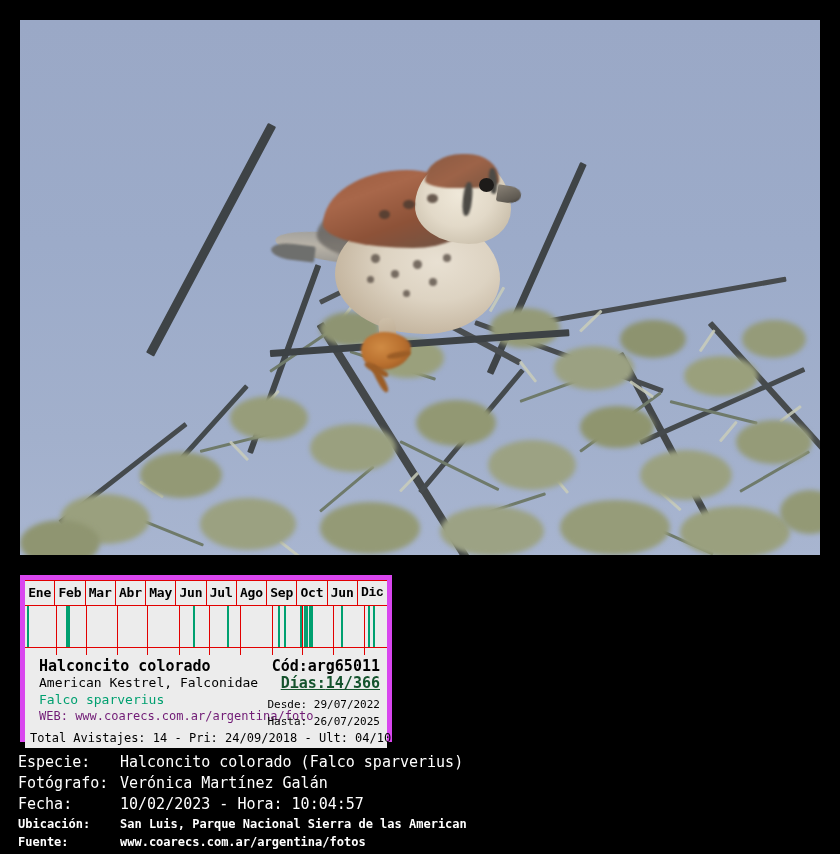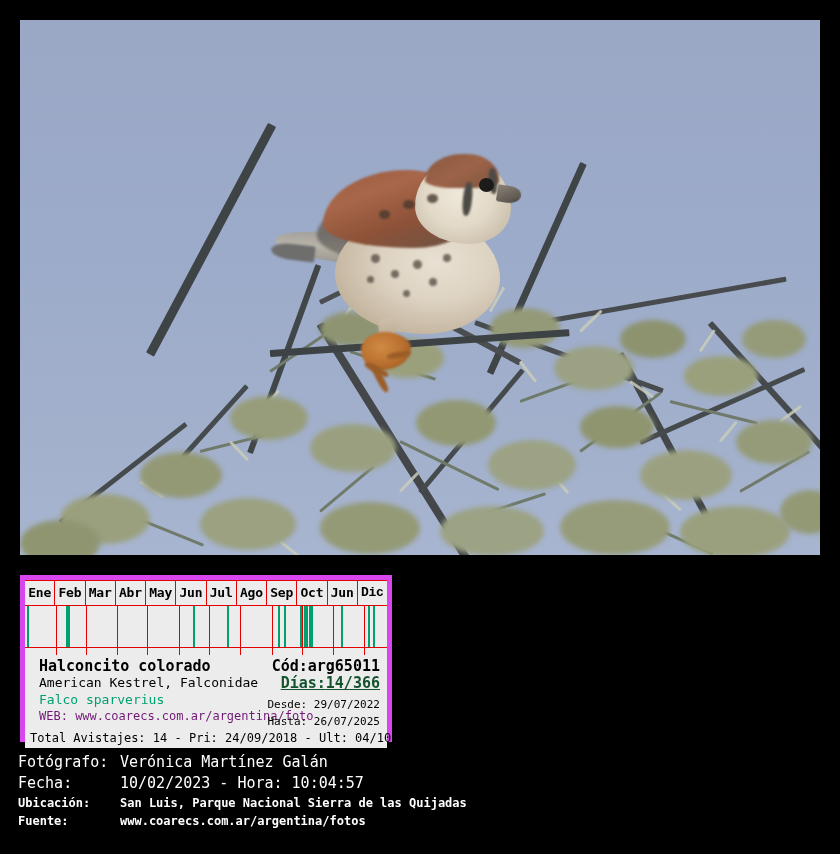--- a/index.html
+++ b/index.html
@@ -449,28 +449,32 @@
     <div class="row">
       <span class="ileft l-web"><span>WEB:</span> <span>www.coarecs.com.ar/argentina/foto</span></span>
       <span class="iright r-small"><span>Hasta:</span> <span>26/07/2025</span></span>
     </div>
     <div class="l-total">Total Avistajes: 14 - Pri: 24/09/2018 - Ult: 04/10/2024</div>
   </div>
 </div>
 
 <div id="meta">
   <div class="mrow big">
+    <span class="mlabel">Especie:</span>
+    <span class="mvalue">Halconcito colorado (Falco sparverius)</span>
+  </div>
+  <div class="mrow big">
     <span class="mlabel">Fotógrafo:</span>
     <span class="mvalue">Verónica Martínez Galán</span>
   </div>
   <div class="mrow big">
     <span class="mlabel">Fecha:</span>
     <span class="mvalue">10/02/2023 - Hora: 10:04:57</span>
   </div>
   <div class="mrow small">
     <span class="mlabel">Ubicación:</span>
-    <span class="mvalue">San Luis, Parque Nacional Sierra de las Quijadas</span>
+    <span class="mvalue">San Luis, Parque Nacional Sierra de las American</span>
   </div>
   <div class="mrow small">
     <span class="mlabel">Fuente:</span>
     <span class="mvalue">www.coarecs.com.ar/argentina/fotos</span>
   </div>
 </div>
 
 </body></html>

